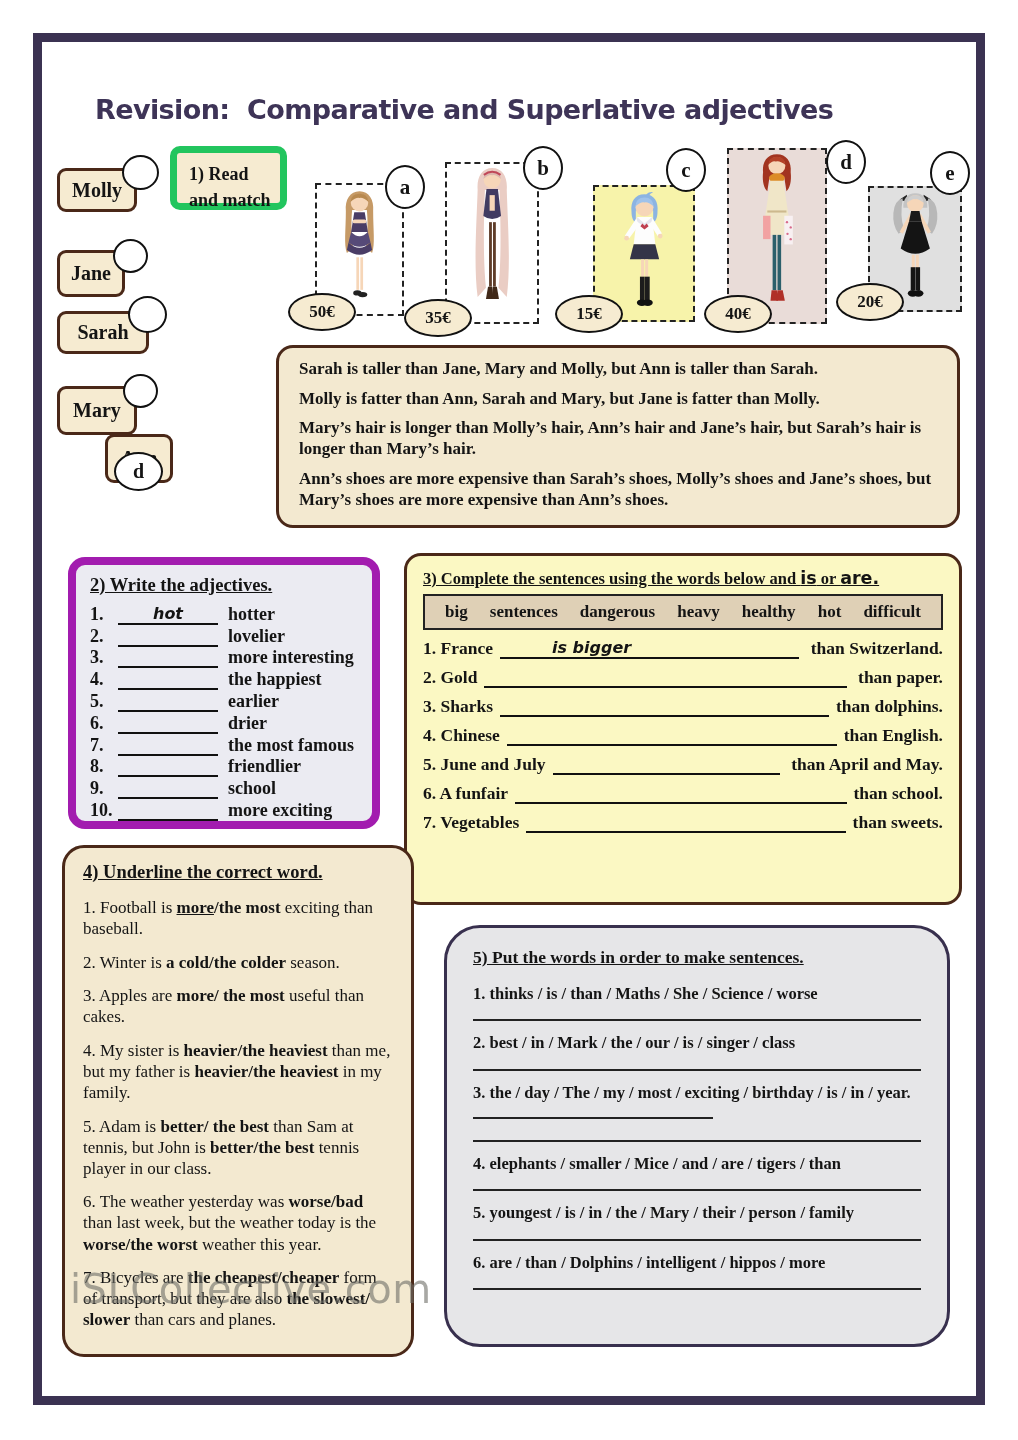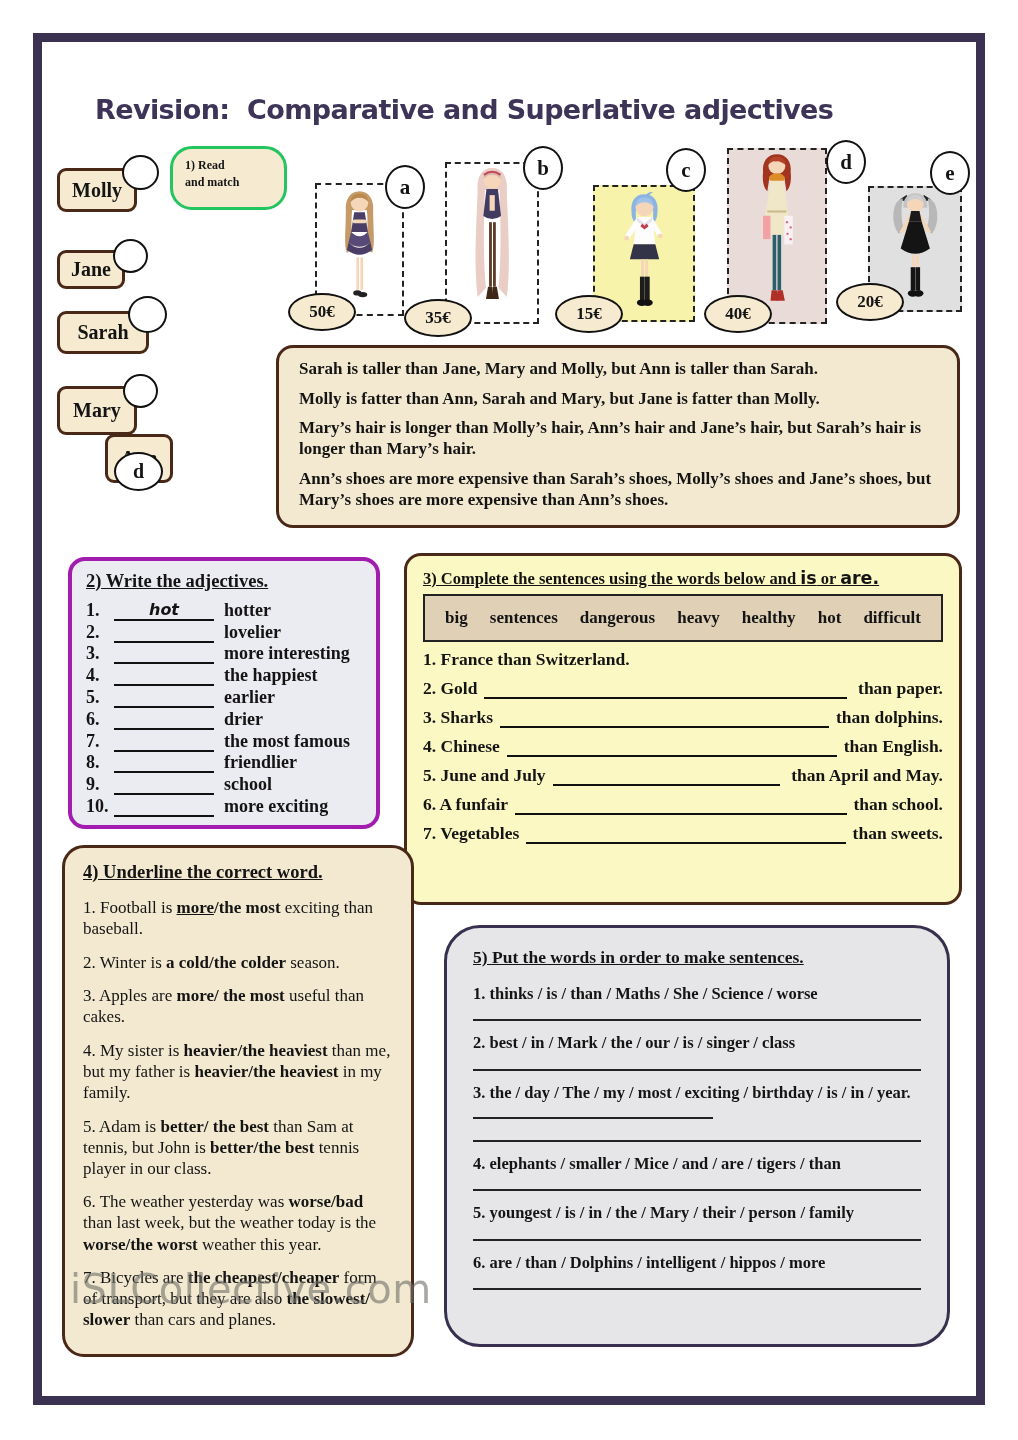--- a/index.html
+++ b/index.html
@@ -10,51 +10,51 @@
   .title{position:absolute;left:95px;top:94px;margin:0;font-family:"DejaVu Sans",sans-serif;
          font-weight:800;font-size:27px;letter-spacing:-0.6px;color:#3e3457;white-space:pre;}
   
   .name-box{position:absolute;background:#f6ebd1;border:3px solid #4a2818;border-radius:9px;
             display:flex;align-items:center;justify-content:center;font-weight:bold;
             font-size:20px;box-sizing:border-box;}
   .name-circle{position:absolute;background:#fff;border:2.5px solid #111;border-radius:50%;
                display:flex;align-items:center;justify-content:center;font-weight:bold;
                font-size:20px;box-sizing:border-box;}
   .readmatch{position:absolute;left:170px;top:146px;width:117px;height:64px;background:#f6ebd1;
-             border:3px solid #22c55e;border-radius:22px;box-sizing:border-box;
-             font-weight:bold;font-size:12px;padding:8px 0 0 12px;line-height:1.45;}
+             border:7px solid #22c55e;border-radius:10px;box-sizing:border-box;
+             font-weight:bold;font-size:18px;padding:8px 0 0 12px;line-height:1.45;}
   
   .fig-box{position:absolute;border:2px dashed #222;box-sizing:border-box;
            display:flex;align-items:flex-end;justify-content:center;}
   .fig-circle{position:absolute;background:#fff;border:2.5px solid #111;border-radius:50%;
               display:flex;align-items:center;justify-content:center;font-weight:bold;
               font-size:21px;box-sizing:border-box;z-index:3;}
   .price{position:absolute;background:#f6ebd1;border:2.5px solid #111;border-radius:50%;
          display:flex;align-items:center;justify-content:center;font-weight:bold;
          font-size:17px;box-sizing:border-box;z-index:3;}
   
   .para-box{position:absolute;left:276px;top:345px;width:684px;height:183px;background:#f3e9d0;
             border:3px solid #4a2818;border-radius:17px;box-sizing:border-box;
             padding:11px 20px;font-weight:bold;font-size:17px;line-height:1.22;}
   .para-box p{margin:0 0 9px 0;}
   
   .t2-box{position:absolute;left:68px;top:557px;width:312px;height:272px;background:#ebebf2;
-          border:4px solid #a21caf;border-radius:17px;box-sizing:border-box;padding:10px 14px;}
+          border:8px solid #a21caf;border-radius:17px;box-sizing:border-box;padding:10px 14px;}
   .t-title{font-weight:bold;font-size:18.5px;text-decoration:underline;margin:0 0 7px 0;}
   .t2-item{display:flex;align-items:flex-end;font-weight:bold;font-size:18px;height:21.8px;}
   .t2-num{width:28px;flex:none;}
   .t2-blank{width:100px;flex:none;border-bottom:2px solid #111;margin-right:10px;height:20px;
             text-align:center;}
   .hand{font-family:"DejaVu Sans",sans-serif;font-style:italic;font-weight:bold;font-size:16px;}
   
   .t3-box{position:absolute;left:404px;top:553px;width:558px;height:352px;background:#fbf8c3;
           border:3px solid #4a2818;border-radius:17px;box-sizing:border-box;padding:12px 16px;}
   .t3-title{font-weight:bold;font-size:16.5px;text-decoration:underline;white-space:nowrap;margin:0;}
   .t3-title .display{font-family:"DejaVu Sans",sans-serif;font-weight:800;font-size:17.5px;}
-  .word-bank{margin-top:5px;background:#dfd0b6;border:2px solid #222;height:48px;display:flex;
+  .word-bank{margin-top:5px;background:#dfd0b6;border:2px solid #222;height:36px;display:flex;
              align-items:center;justify-content:space-between;padding:0 20px;font-weight:bold;
              font-size:17px;box-sizing:border-box;}
   .t3-item{display:flex;align-items:center;font-weight:bold;font-size:17.5px;margin-top:7px;}
   .t3-start{white-space:pre;flex:none;}
   .t3-blank{flex:1;border-bottom:2px solid #111;margin:0 7px;height:20px;position:relative;}
   .t3-blank .hand{position:absolute;left:52px;bottom:0;}
   .t3-end{white-space:pre;flex:none;}
   
   .t4-box{position:absolute;left:62px;top:845px;width:352px;height:512px;background:#f3e9d0;
           border:3px solid #4a2818;border-radius:22px;box-sizing:border-box;padding:14px 18px;}
@@ -77,21 +77,21 @@
 </head>
 <body>
 
 <div class="page">
   <div class="frame"></div>
   <h1 class="title">Revision:  Comparative and Superlative adjectives</h1>
 
   <div id="names">
       <div class="name-box" style="left: 57px; top: 168px; width: 80px; height: 44px;">Molly</div>
       <div class="name-circle" style="left: 122px; top: 155px; width: 37px; height: 35px;"></div>
-      <div class="name-box" style="left: 57px; top: 250px; width: 68px; height: 39px;">Jane</div>
+      <div class="name-box" style="left: 57px; top: 250px; width: 68px; height: 47px;">Jane</div>
       <div class="name-circle" style="left: 113px; top: 239px; width: 35px; height: 34px;"></div>
       <div class="name-box" style="left: 57px; top: 311px; width: 92px; height: 43px;">Sarah</div>
       <div class="name-circle" style="left: 128px; top: 296px; width: 39px; height: 37px;"></div>
       <div class="name-box" style="left: 57px; top: 386px; width: 80px; height: 49px; text-align: right;">Mary</div>
       <div class="name-circle" style="left: 123px; top: 374px; width: 35px; height: 34px;"></div>
       <div class="name-box" style="left: 57px; top: 434px; width: 68px; height: 49px; margin-left: 48px;">Ann</div>
       <div class="name-circle" style="left: 114px; top: 452px; width: 49px; height: 39px;">d</div>
     </div>
 
   <div class="readmatch">
@@ -276,20 +276,23 @@
         <span>sentences</span>
         <span>dangerous</span>
         <span>heavy</span>
         <span>healthy</span>
         <span>hot</span>
         <span>difficult</span>
       </div>
     <div id="t3-items">
         <div class="t3-item">
           <div class="t3-start">1. France</div>
+          <div class="t3-blank">
+            <span class="hand">is bigger</span>
+          </div>
           <div class="t3-end"> than Switzerland.</div>
         </div>
         <div class="t3-item">
           <div class="t3-start">2. Gold</div>
           <div class="t3-blank"></div>
           <div class="t3-end"> than paper.</div>
         </div>
         <div class="t3-item">
           <div class="t3-start">3. Sharks</div>
           <div class="t3-blank"></div>

